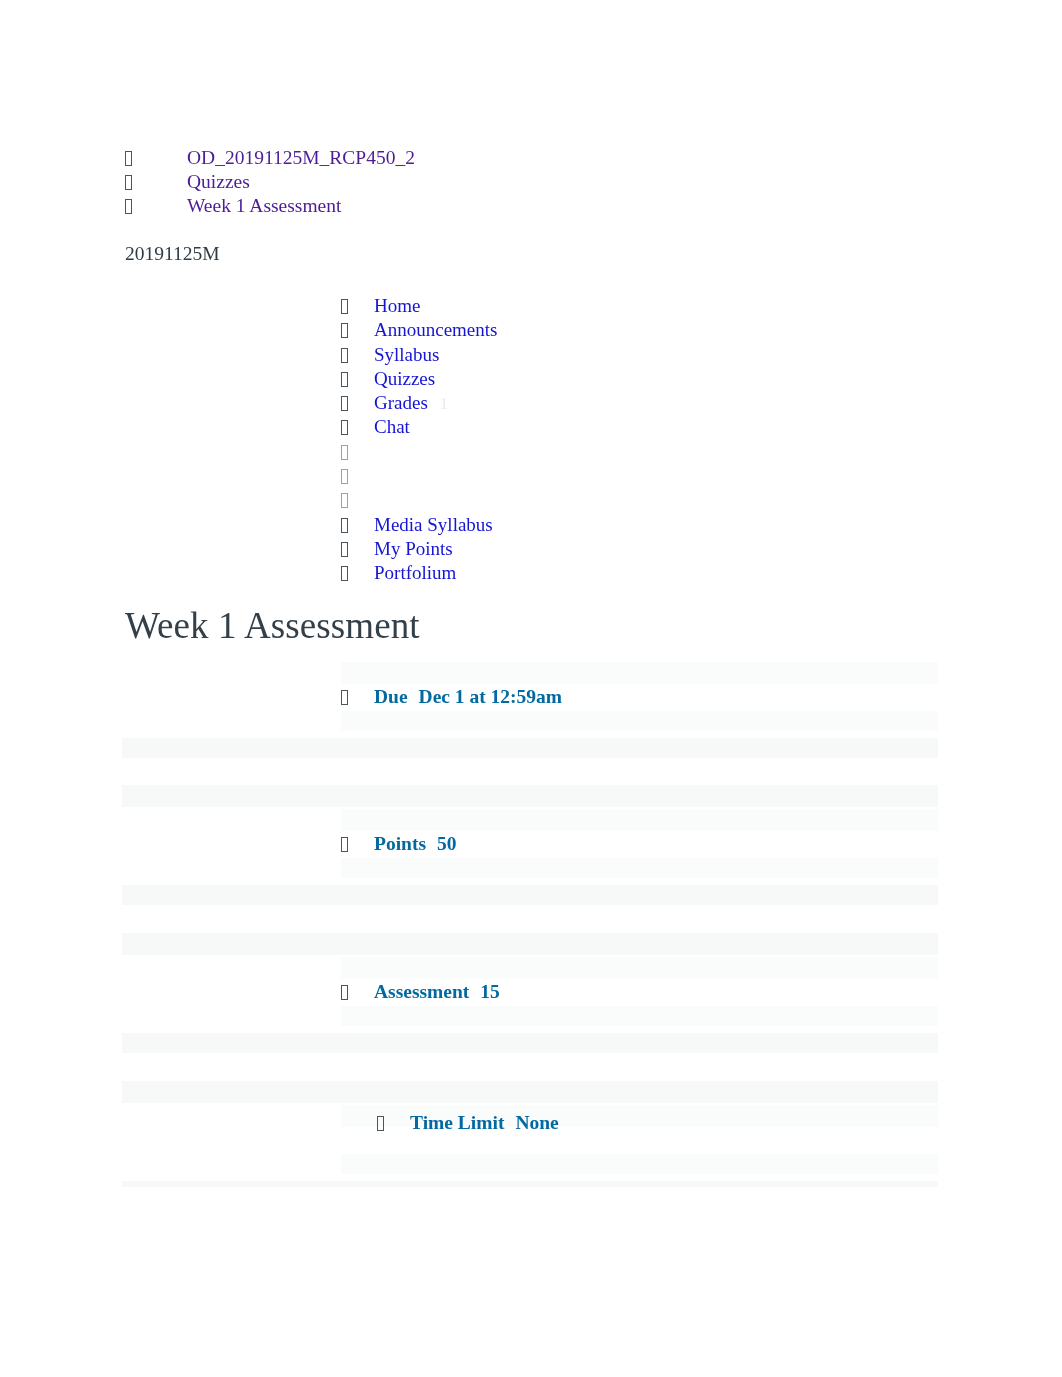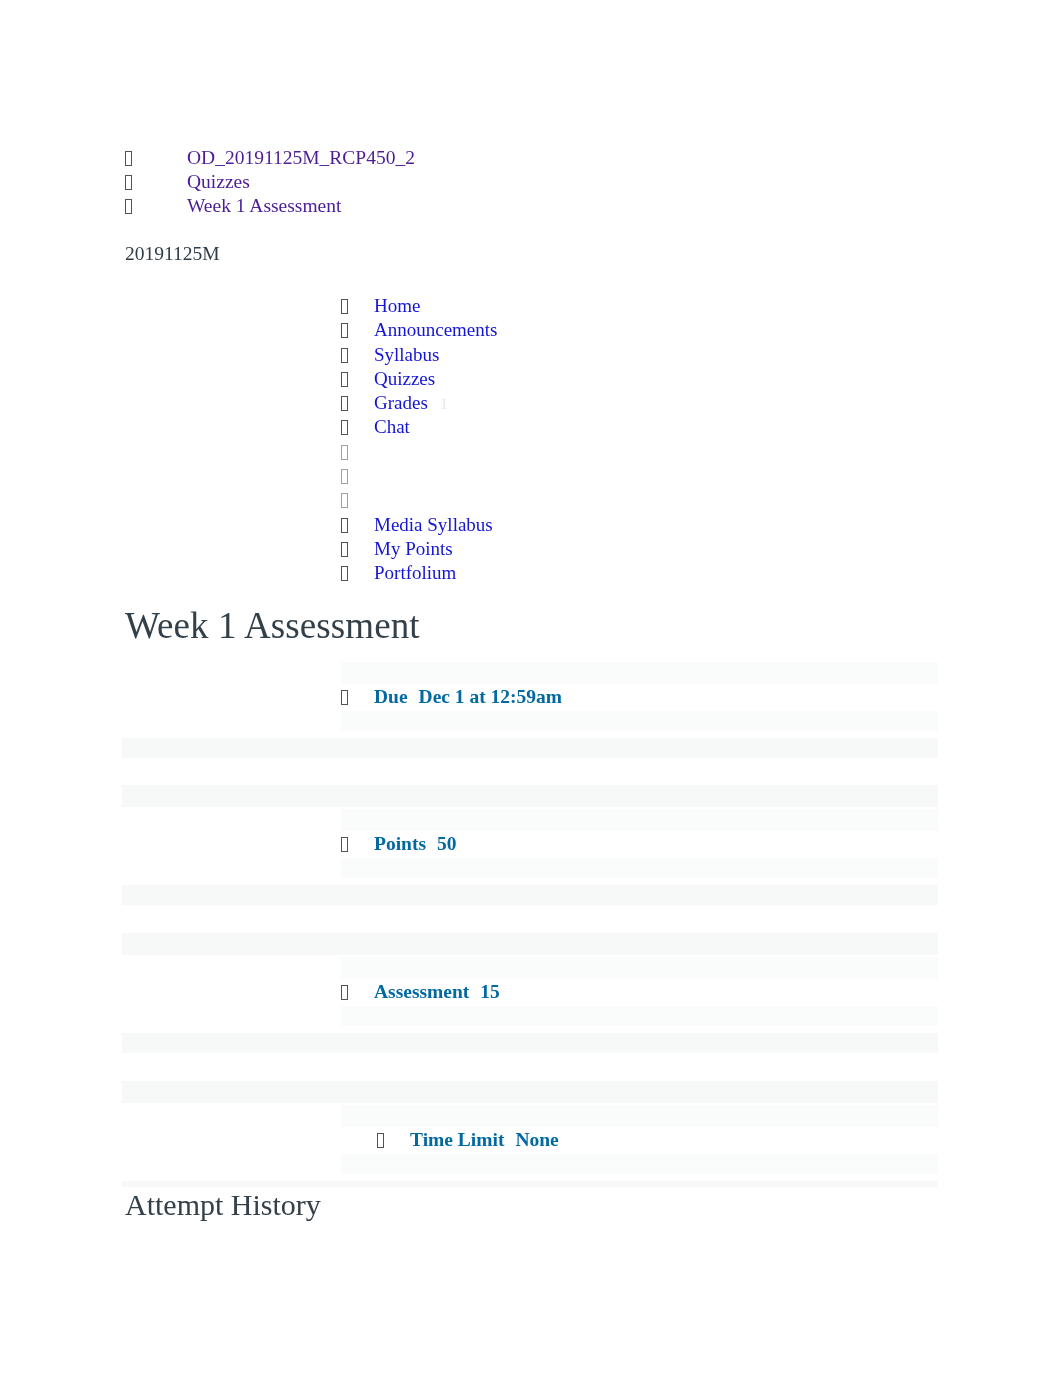--- a/index.html
+++ b/index.html
@@ -248,20 +248,19 @@
   <div class="details">
     <div class="detail-row" style="left:0; top:0;">
       <span class="bul"><span class="tofu"></span></span><span class="detail-label">Due</span><span class="detail-value">Dec 1 at 12:59am</span>
     </div>
     <div class="detail-row" style="left:0; top:147px;">
       <span class="bul"><span class="tofu"></span></span><span class="detail-label">Points</span><span class="detail-value">50</span>
     </div>
     <div class="detail-row" style="left:0; top:295px;">
       <span class="bul"><span class="tofu"></span></span><span class="detail-label">Assessment</span><span class="detail-value">15</span>
     </div>
-    <div class="detail-row" style="left:0; top:443px;padding-left:36px;">
+    <div class="detail-row" style="left:0; top:426px;padding-left:36px;">
       <span class="bul"><span class="tofu"></span></span><span class="detail-label">Time Limit</span><span class="detail-value">None</span>
     </div>
   </div>
 
-  <h2 class="attempt-title">Attempt History</h2>
 
 </div>
 
 </body></html>

